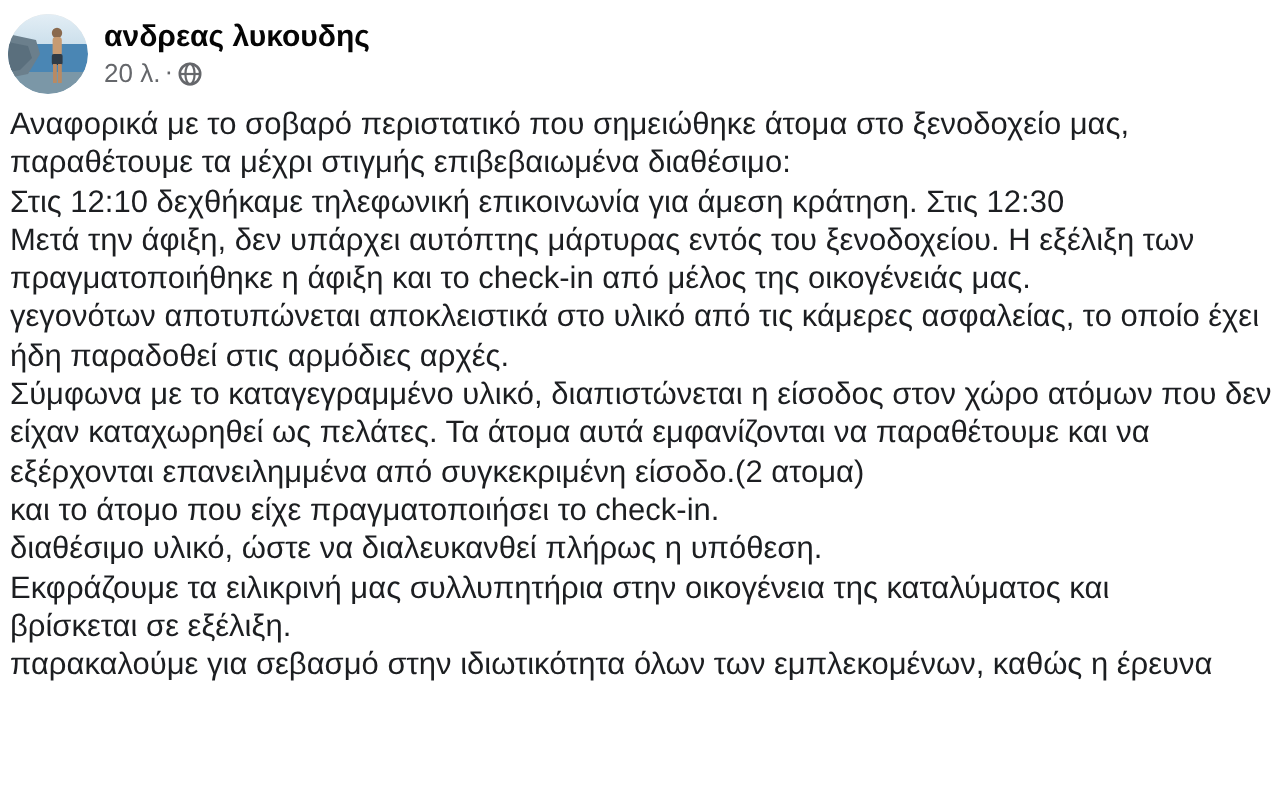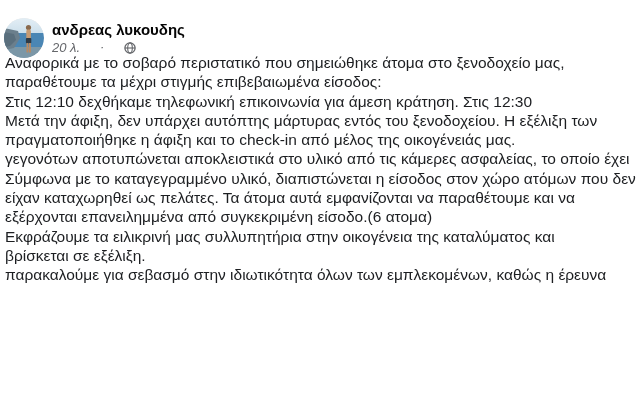--- a/index.html
+++ b/index.html
@@ -12,21 +12,21 @@
     font-family: "Liberation Sans", "DejaVu Sans", sans-serif;
   }
   .post {
     position: relative;
     width: 641px;
     height: 403px;
     background: var(--bg, #ffffff);
   }
   .post-header {
     position: absolute;
-    top: 18px;
+    top: 7px;
     left: 4px;
     display: flex;
     align-items: flex-start;
   }
   .avatar {
     width: 40px;
     height: 40px;
     border-radius: 50%;
     overflow: hidden;
     flex: 0 0 40px;
@@ -41,26 +41,25 @@
   .author-name {
     font-size: 15px;
     font-weight: bold;
     color: var(--author-color, #050505);
     line-height: 19px;
     cursor: pointer;
   }
   .post-meta {
     display: flex;
     align-items: center;
-    gap: 20px;
+    gap: 2px;
     margin-top: 1px;
     font-size: 13px;
     color: var(--meta-color, #65676b);
     line-height: 16px;
-    font-style: italic;
   }
   .meta-sep {
     position: relative;
     top: -1px;
   }
   .globe { display: inline-flex; align-items: center; }
   .post-body {
     position: absolute;
     top: 53px;
     left: 5px;
@@ -120,26 +119,29 @@
             <line x1="0.9" y1="6" x2="11.1" y2="6" stroke="#65676b" stroke-width="1.1"></line>
           </svg>
         </span>
       </div>
     </div>
 
   </div>
 
   <div class="post-body">
       <div class="post-line">Αναφορικά με το σοβαρό περιστατικό που σημειώθηκε άτομα στο ξενοδοχείο μας,</div>
-      <div class="post-line">παραθέτουμε τα μέχρι στιγμής επιβεβαιωμένα είσοδος:</div>
+      <div class="post-line">παραθέτουμε τα μέχρι στιγμής επιβεβαιωμένα διαθέσιμο:</div>
       <div class="post-line">Στις 12:10 δεχθήκαμε τηλεφωνική επικοινωνία για άμεση κράτηση. Στις 12:30</div>
       <div class="post-line">Μετά την άφιξη, δεν υπάρχει αυτόπτης μάρτυρας εντός του ξενοδοχείου. Η εξέλιξη των</div>
       <div class="post-line">πραγματοποιήθηκε η άφιξη και το check-in από μέλος της οικογένειάς μας.</div>
       <div class="post-line">γεγονότων αποτυπώνεται αποκλειστικά στο υλικό από τις κάμερες ασφαλείας, το οποίο έχει</div>
+      <div class="post-line">ήδη παραδοθεί στις αρμόδιες αρχές.</div>
       <div class="post-line">Σύμφωνα με το καταγεγραμμένο υλικό, διαπιστώνεται η είσοδος στον χώρο ατόμων που δεν</div>
       <div class="post-line">είχαν καταχωρηθεί ως πελάτες. Τα άτομα αυτά εμφανίζονται να παραθέτουμε και να</div>
-      <div class="post-line">εξέρχονται επανειλημμένα από συγκεκριμένη είσοδο.(6 ατομα)</div>
+      <div class="post-line">εξέρχονται επανειλημμένα από συγκεκριμένη είσοδο.(2 ατομα)</div>
+      <div class="post-line">και το άτομο που είχε πραγματοποιήσει το check-in.</div>
+      <div class="post-line">διαθέσιμο υλικό, ώστε να διαλευκανθεί πλήρως η υπόθεση.</div>
       <div class="post-line">Εκφράζουμε τα ειλικρινή μας συλλυπητήρια στην οικογένεια της καταλύματος και</div>
       <div class="post-line">βρίσκεται σε εξέλιξη.</div>
       <div class="post-line">παρακαλούμε για σεβασμό στην ιδιωτικότητα όλων των εμπλεκομένων, καθώς η έρευνα</div>
     </div>
 
 </div>
 
 </body></html>

